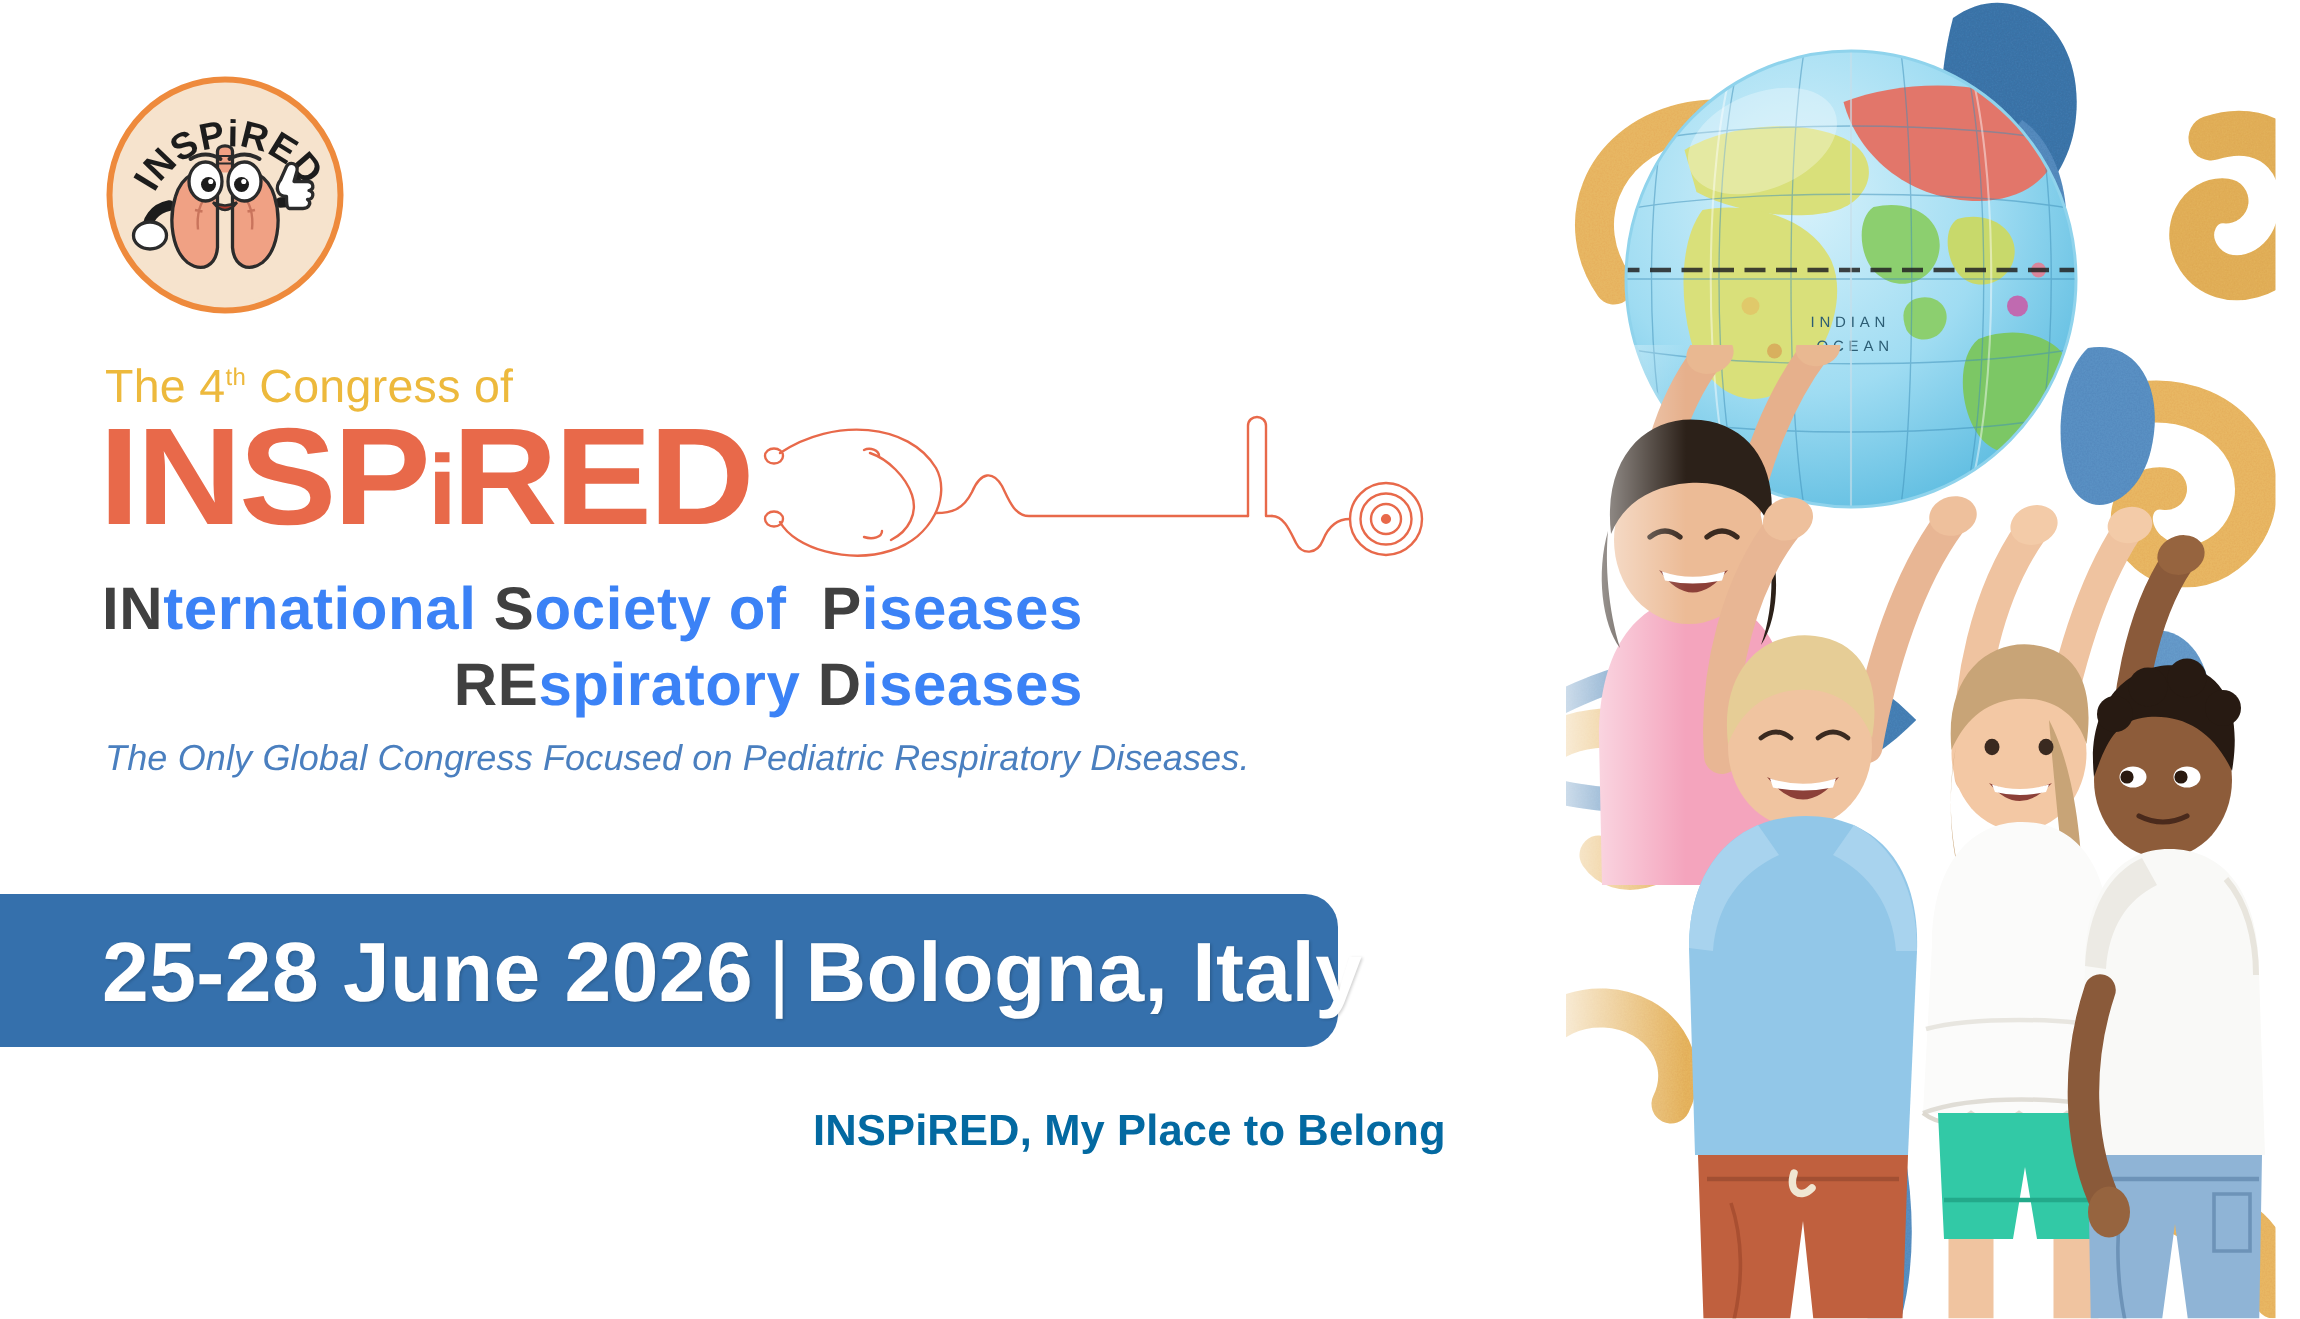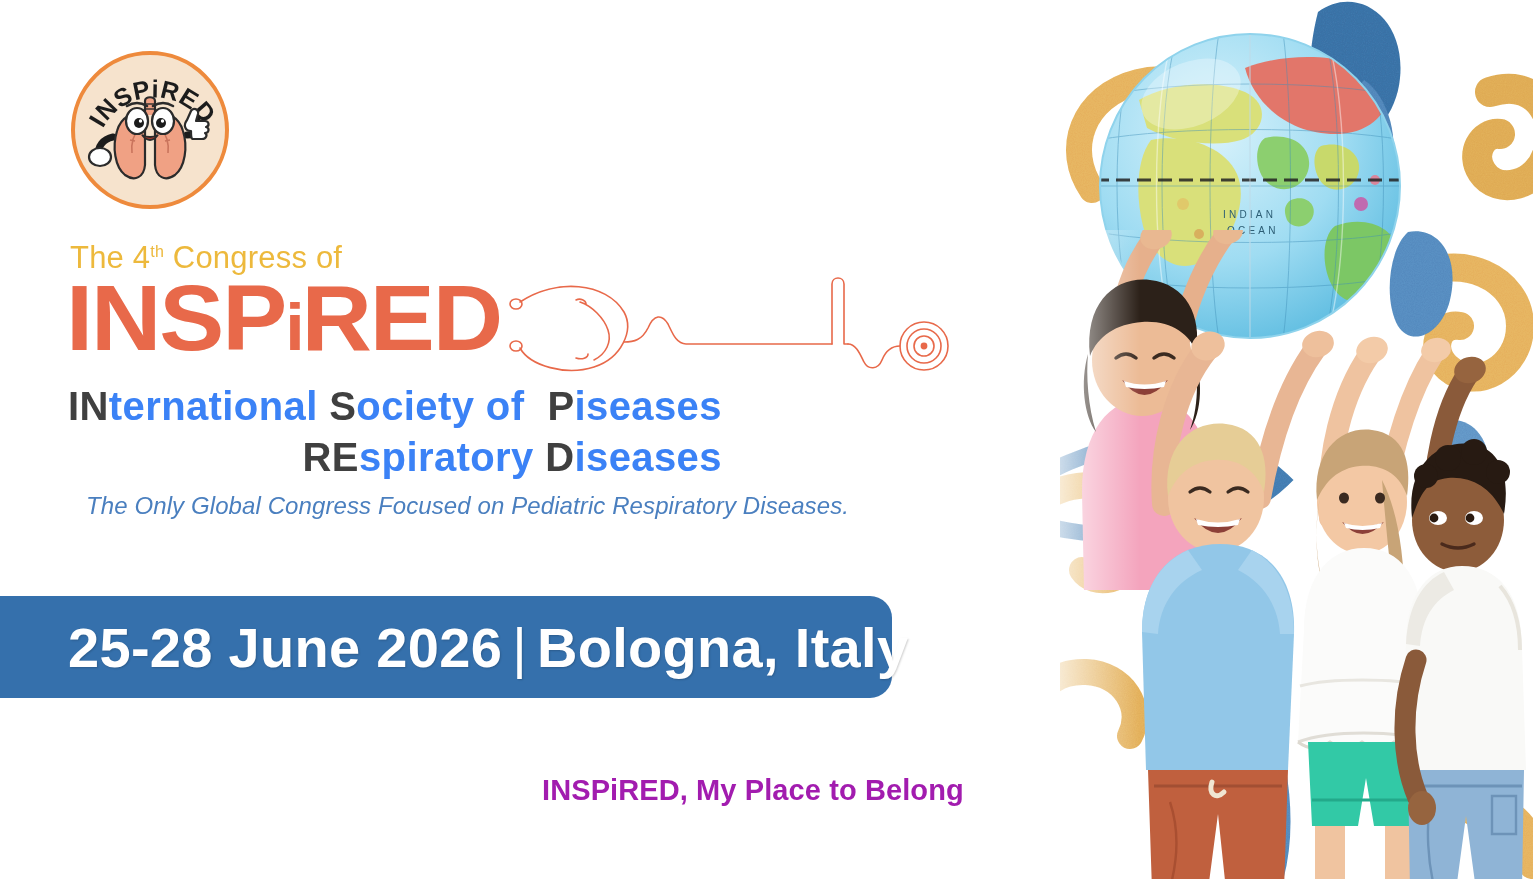--- a/index.html
+++ b/index.html
@@ -104,21 +104,21 @@
     white-space: nowrap;
     letter-spacing: 0.4px;
   }
   .expansion .hl { color: #404040; }
   .expansion .rest { color: #3b82f6; }
   .expansion .l2 { display: block; margin-top: 3px; text-align: right; }
 
   
   .tagline {
     position: absolute;
-    left: 86px; top: 492px;
+    left: 70px; top: 492px;
     font-size: 24px;
     font-style: italic;
     color: #4a7fbf;
     letter-spacing: 0.1px;
     white-space: nowrap;
   }
 
   
   .date-banner {
     position: absolute;
@@ -145,32 +145,32 @@
     position: absolute;
     left: 61px; top: 778px;
     font-size: 23px;
     font-weight: 700;
     color: #e8694a;
     letter-spacing: 0.1px;
     white-space: nowrap;
   }
   .slogan {
     position: absolute;
-    left: 542px; top: 774px;
+    left: 542px; top: 738px;
     font-size: 29px;
     font-weight: 700;
-    color: #a21caf;
+    color: #0369a1;
     letter-spacing: 0.1px;
     white-space: nowrap;
   }
 
   
   .photo-pane {
     position: absolute;
-    right: 0; top: 0;
+    right: 16px; top: 0;
     width: 473px; height: 879px;
     overflow: hidden;
   }
   .deco-svg {
     position: absolute;
     left: -40px; top: 0;
     width: 520px; height: 879px;
   }
   .kids-svg {
     position: absolute;

